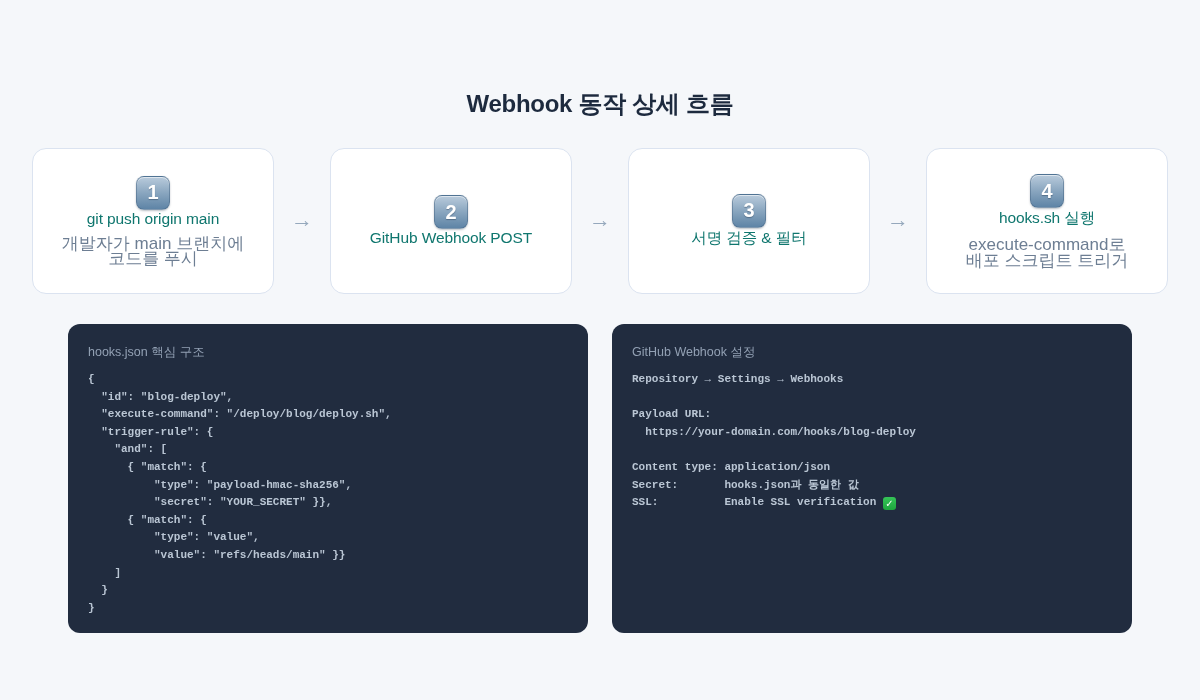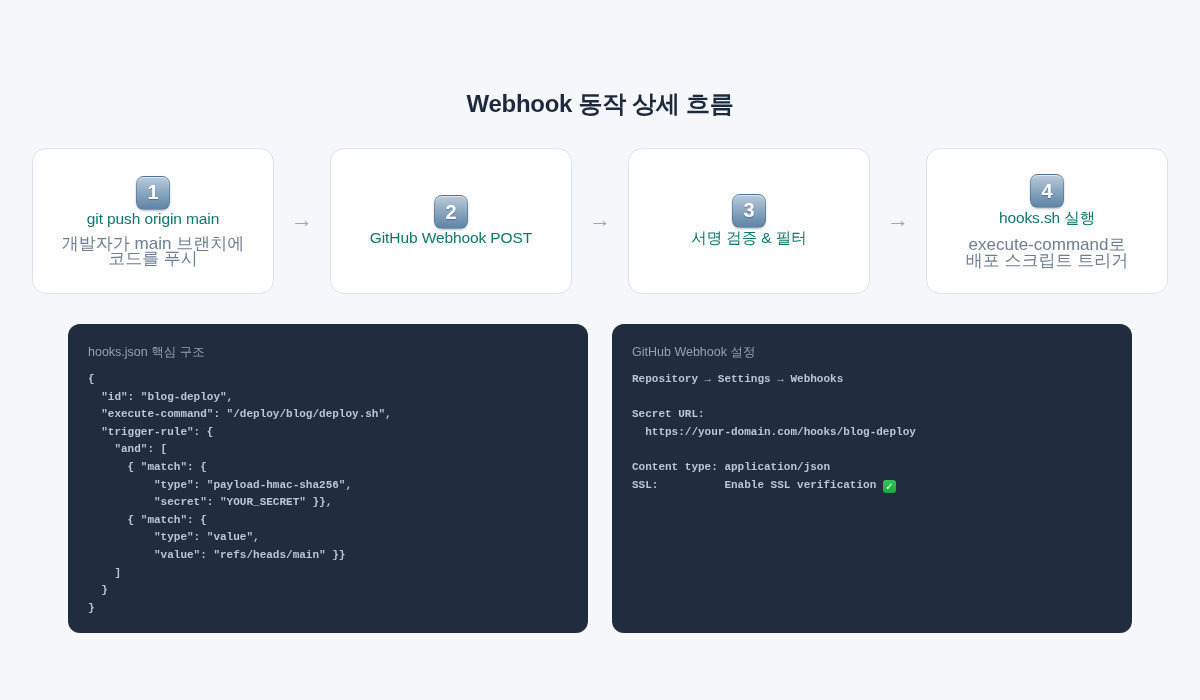--- a/index.html
+++ b/index.html
@@ -154,24 +154,25 @@
           <div class="code-line">  }</div>
           <div class="code-line">}</div>
         </div>
     </div>
 
     <div class="code-panel">
       <div class="panel-header">GitHub Webhook 설정</div>
       <div class="code-block">
           <div class="code-line">Repository → Settings → Webhooks</div>
           <div class="code-line">&nbsp;</div>
-          <div class="code-line">Secret URL:</div>
+          <div class="code-line">Payload URL:</div>
           <div class="code-line">  https://your-domain.com/hooks/blog-deploy</div>
           <div class="code-line">&nbsp;</div>
           <div class="code-line">Content type: application/json</div>
+          <div class="code-line">Secret:       hooks.json과 동일한 값</div>
           <div class="code-line">SSL:          Enable SSL verification <span class="check">✓</span></div>
           <div class="code-line">&nbsp;</div>
         </div>
     </div>
 
   </div>
 
 </div>
 
 </body></html>

